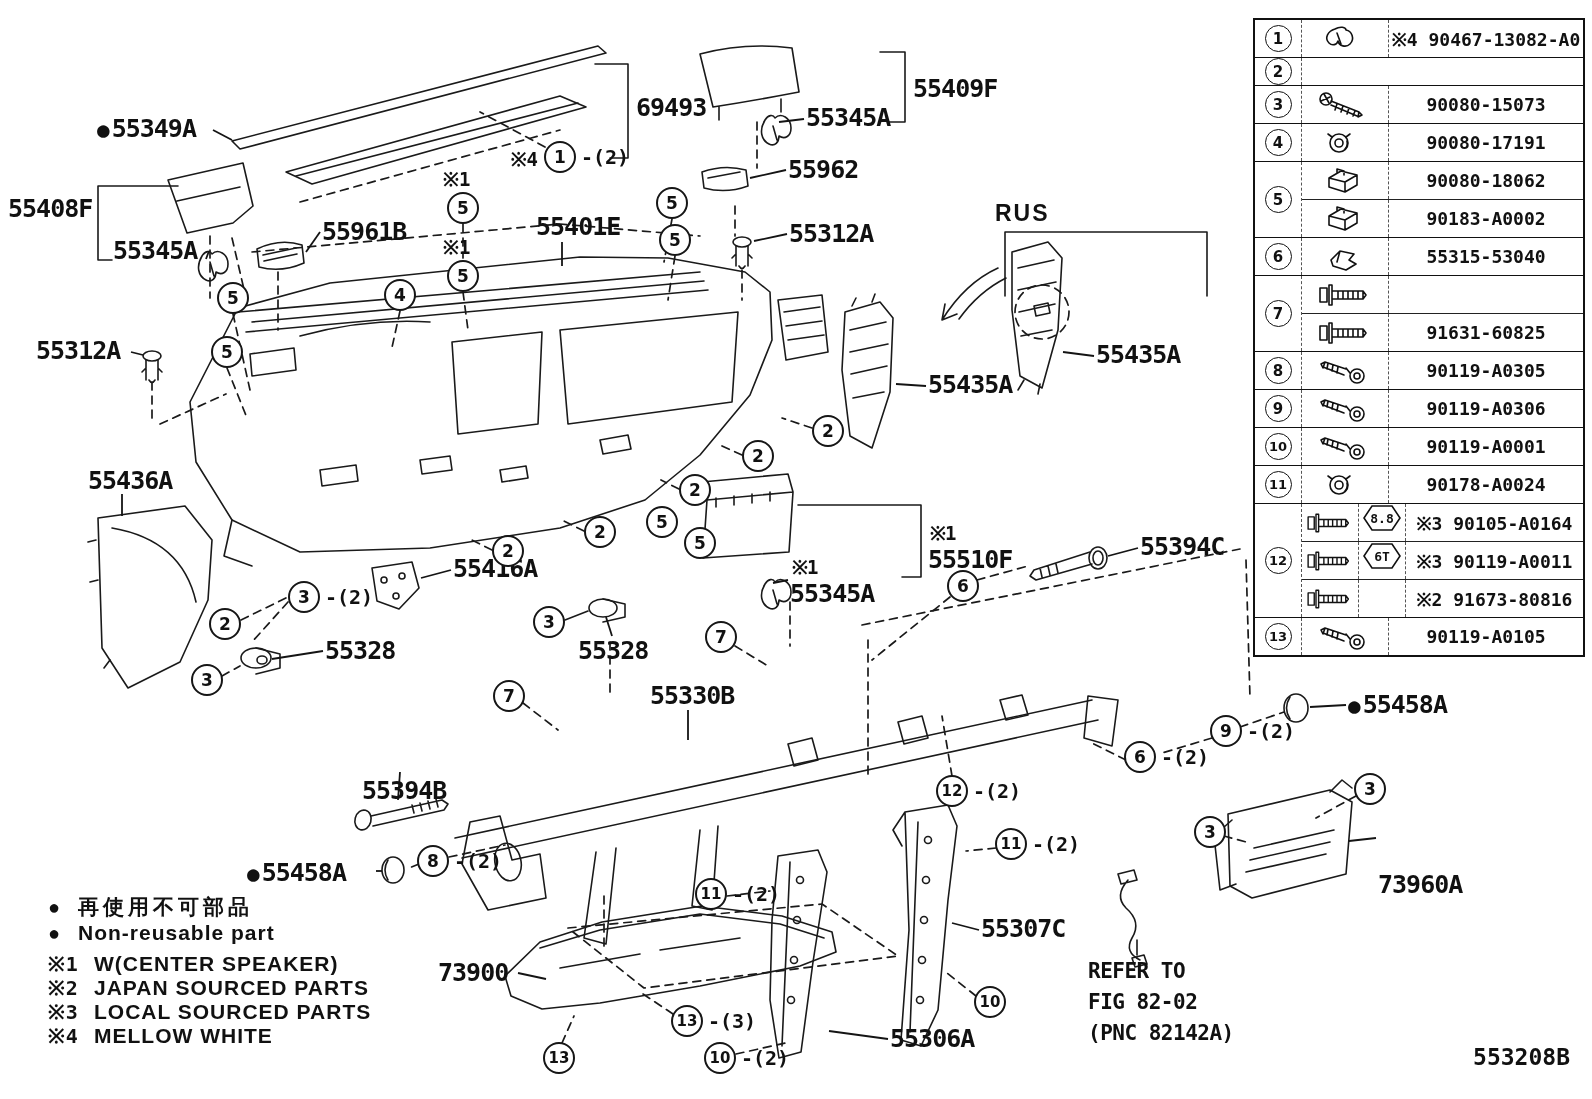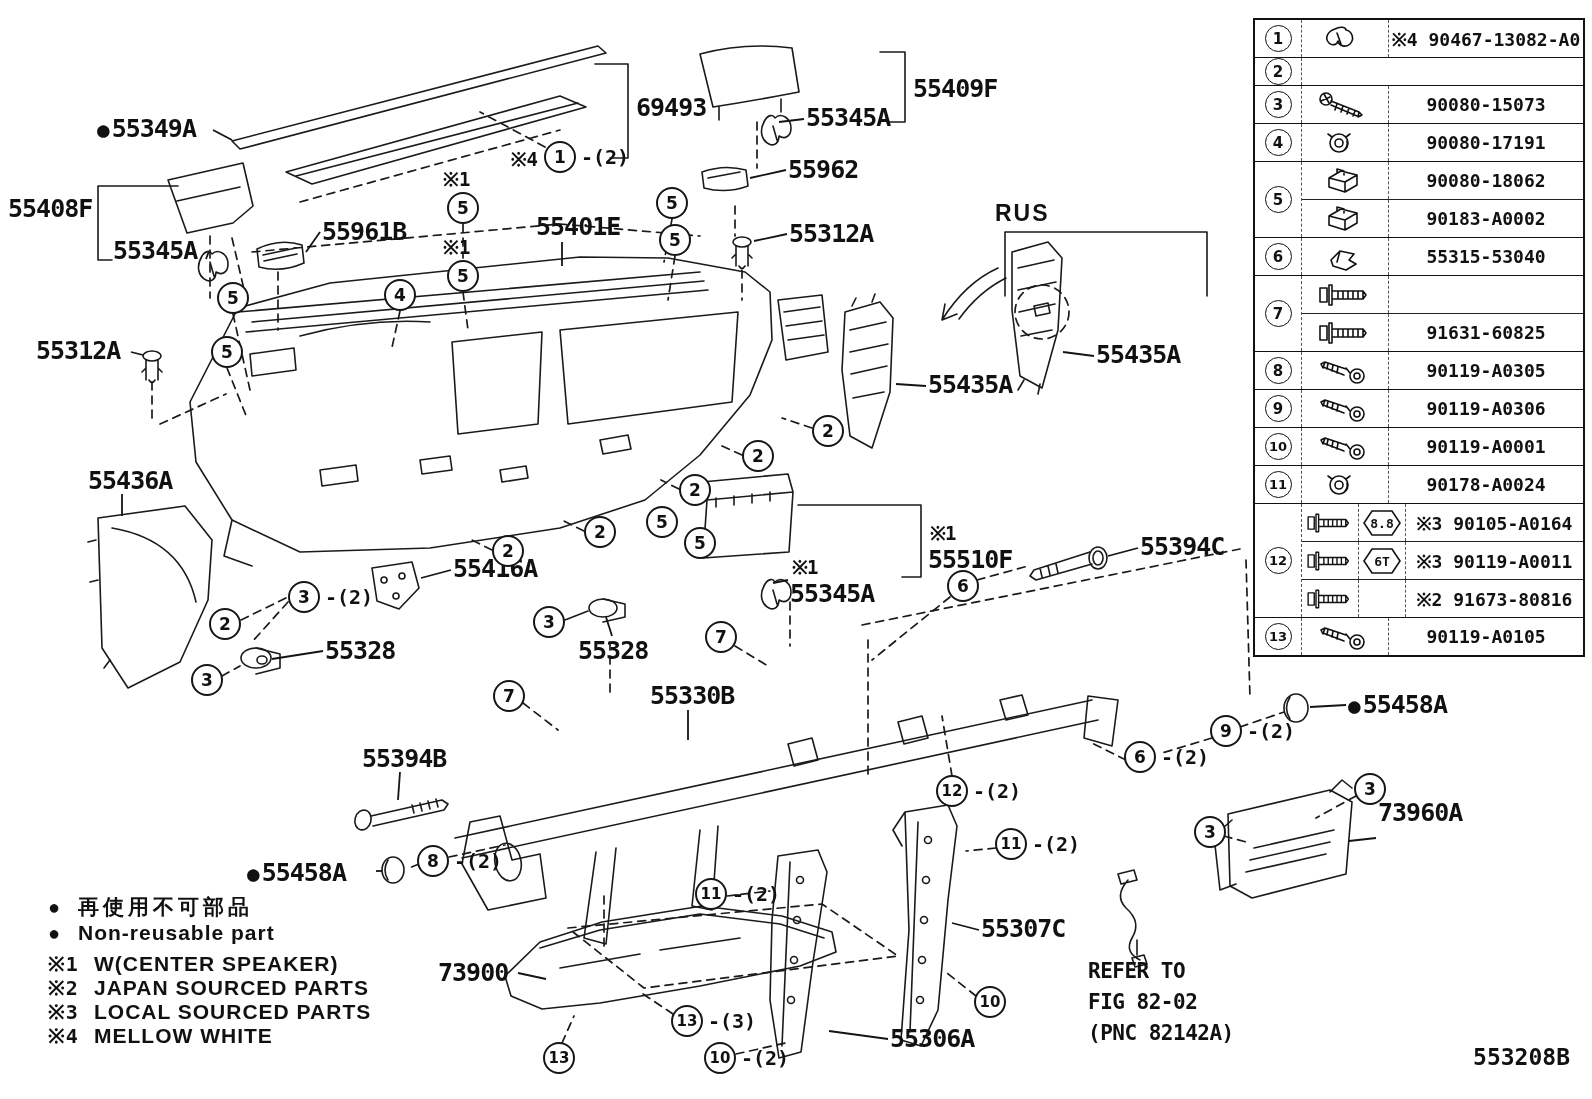--- a/index.html
+++ b/index.html
@@ -21,21 +21,21 @@
   .trow{display:flex;border-bottom:1.4px solid #111}
   .trow:last-child{border-bottom:none}
   .ccell{width:46px;display:flex;align-items:center;justify-content:center;border-right:1.4px dashed #555;flex:none}
   .tco{width:27px;height:27px;border:1.8px solid #111;border-radius:50%;display:flex;align-items:center;justify-content:center;
        font:bold 15px "DejaVu Sans",sans-serif;background:#fff;box-sizing:border-box}
   .subcol{flex:1;display:flex;flex-direction:column}
   .subrow{display:flex;min-height:37px;align-items:stretch}
   .subrow + .subrow{border-top:1.2px solid #222}
   .icell{width:86px;flex:none;display:flex;align-items:center;justify-content:center;border-right:1.4px dashed #555}
   .icell.narrow{width:56px}
-  .bcell{width:46px;flex:none;display:flex;align-items:center;justify-content:center;border-right:1.4px dashed #555}
+  .bcell{width:46px;flex:none;display:flex;justify-content:center;border-right:1.4px dashed #555}
   .pcell{flex:1;display:flex;align-items:center;justify-content:center;font:bold 18px "DejaVu Sans Mono",monospace;letter-spacing:0;white-space:nowrap}
   .icell svg,.bcell svg{position:static}
   .icell svg *{fill:none;stroke:#111;stroke-width:1.6;stroke-linecap:round;stroke-linejoin:round}
   .bcell polygon{fill:none;stroke:#111;stroke-width:1.6}
   .bcell text{stroke:none;fill:#111}
   #legend{position:absolute;left:48px;top:888px}
   .lgline{position:absolute;white-space:nowrap;font:bold 21px "Liberation Sans",sans-serif;letter-spacing:1px}
   .lgline .mk{display:inline-block;width:46px;font:bold 20px "DejaVu Sans Mono",monospace}
   .lgline .bl{display:inline-block;width:30px;font-size:20px}
   #refer{position:absolute;left:1088px;top:956px;font:bold 21px "DejaVu Sans Mono",monospace;line-height:31px;letter-spacing:-0.5px;white-space:nowrap}
@@ -220,27 +220,27 @@
       <div class="plabel" style="left: 928px; top: 372px;"><span>55435A</span></div>
       <div class="plabel" style="left: 36px; top: 338px;"><span>55312A</span></div>
       <div class="plabel" style="left: 88px; top: 468px;"><span>55436A</span></div>
       <div class="plabel" style="left: 453px; top: 556px;"><span>55416A</span></div>
       <div class="plabel" style="left: 325px; top: 638px;"><span>55328</span></div>
       <div class="plabel" style="left: 578px; top: 638px;"><span>55328</span></div>
       <div class="plabel" style="left: 928px; top: 520px;"><span class="pfx">※1</span><span>55510F</span></div>
       <div class="plabel" style="left: 790px; top: 554px;"><span class="pfx">※1</span><span>55345A</span></div>
       <div class="plabel" style="left: 1140px; top: 534px;"><span>55394C</span></div>
       <div class="plabel" style="left: 650px; top: 683px;"><span>55330B</span></div>
-      <div class="plabel" style="left: 362px; top: 746px;"><span>55394B</span></div>
+      <div class="plabel" style="left: 362px; top: 778px;"><span>55394B</span></div>
       <div class="plabel" style="left: 247px; top: 860px;"><span class="blt">●</span><span>55458A</span></div>
       <div class="plabel" style="left: 1348px; top: 692px;"><span class="blt">●</span><span>55458A</span></div>
       <div class="plabel" style="left: 438px; top: 960px;"><span>73900</span></div>
       <div class="plabel" style="left: 890px; top: 1026px;"><span>55306A</span></div>
       <div class="plabel" style="left: 981px; top: 916px;"><span>55307C</span></div>
-      <div class="plabel" style="left: 1378px; top: 800px;"><span>73960A</span></div>
+      <div class="plabel" style="left: 1378px; top: 872px;"><span>73960A</span></div>
     </div>
   <div id="callouts">
       <div class="co" style="left: 544px; top: 141px;">
         <span>1</span>
         <span class="qty">-(2)</span>
         <span class="pfL">※4</span>
       </div>
       <div class="co" style="left: 217px; top: 282px;">
         <span>5</span>
       </div>

